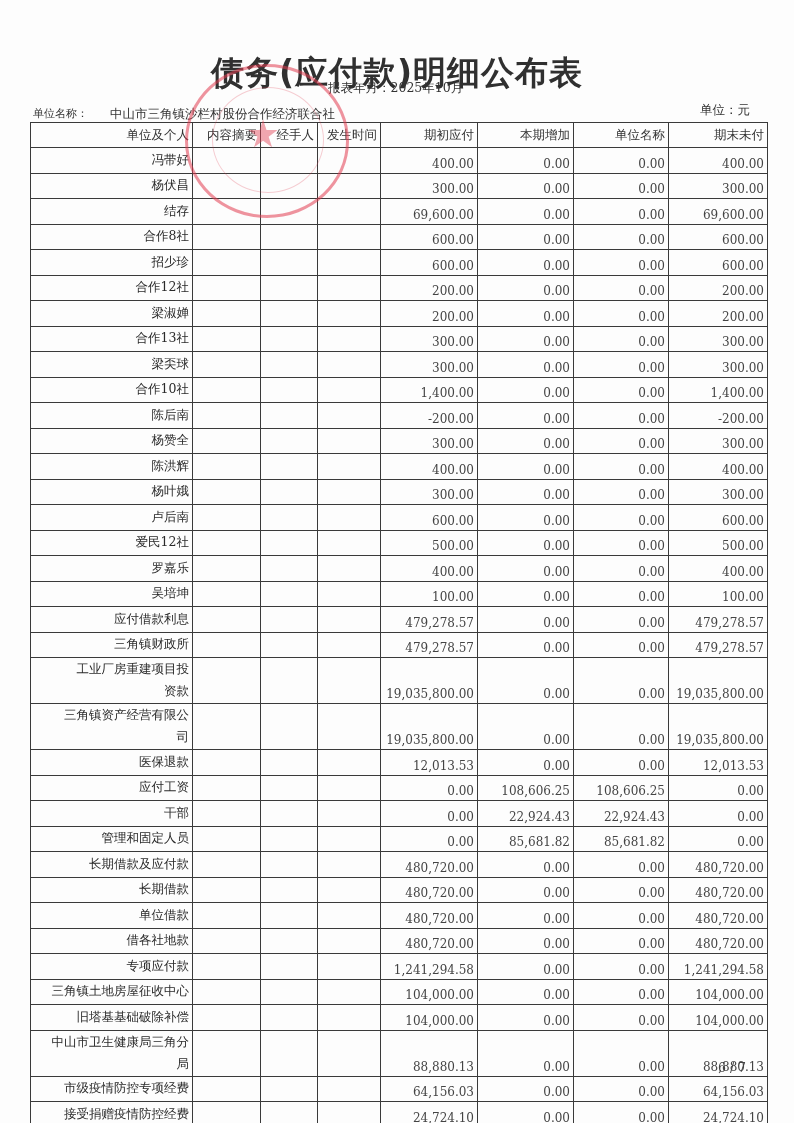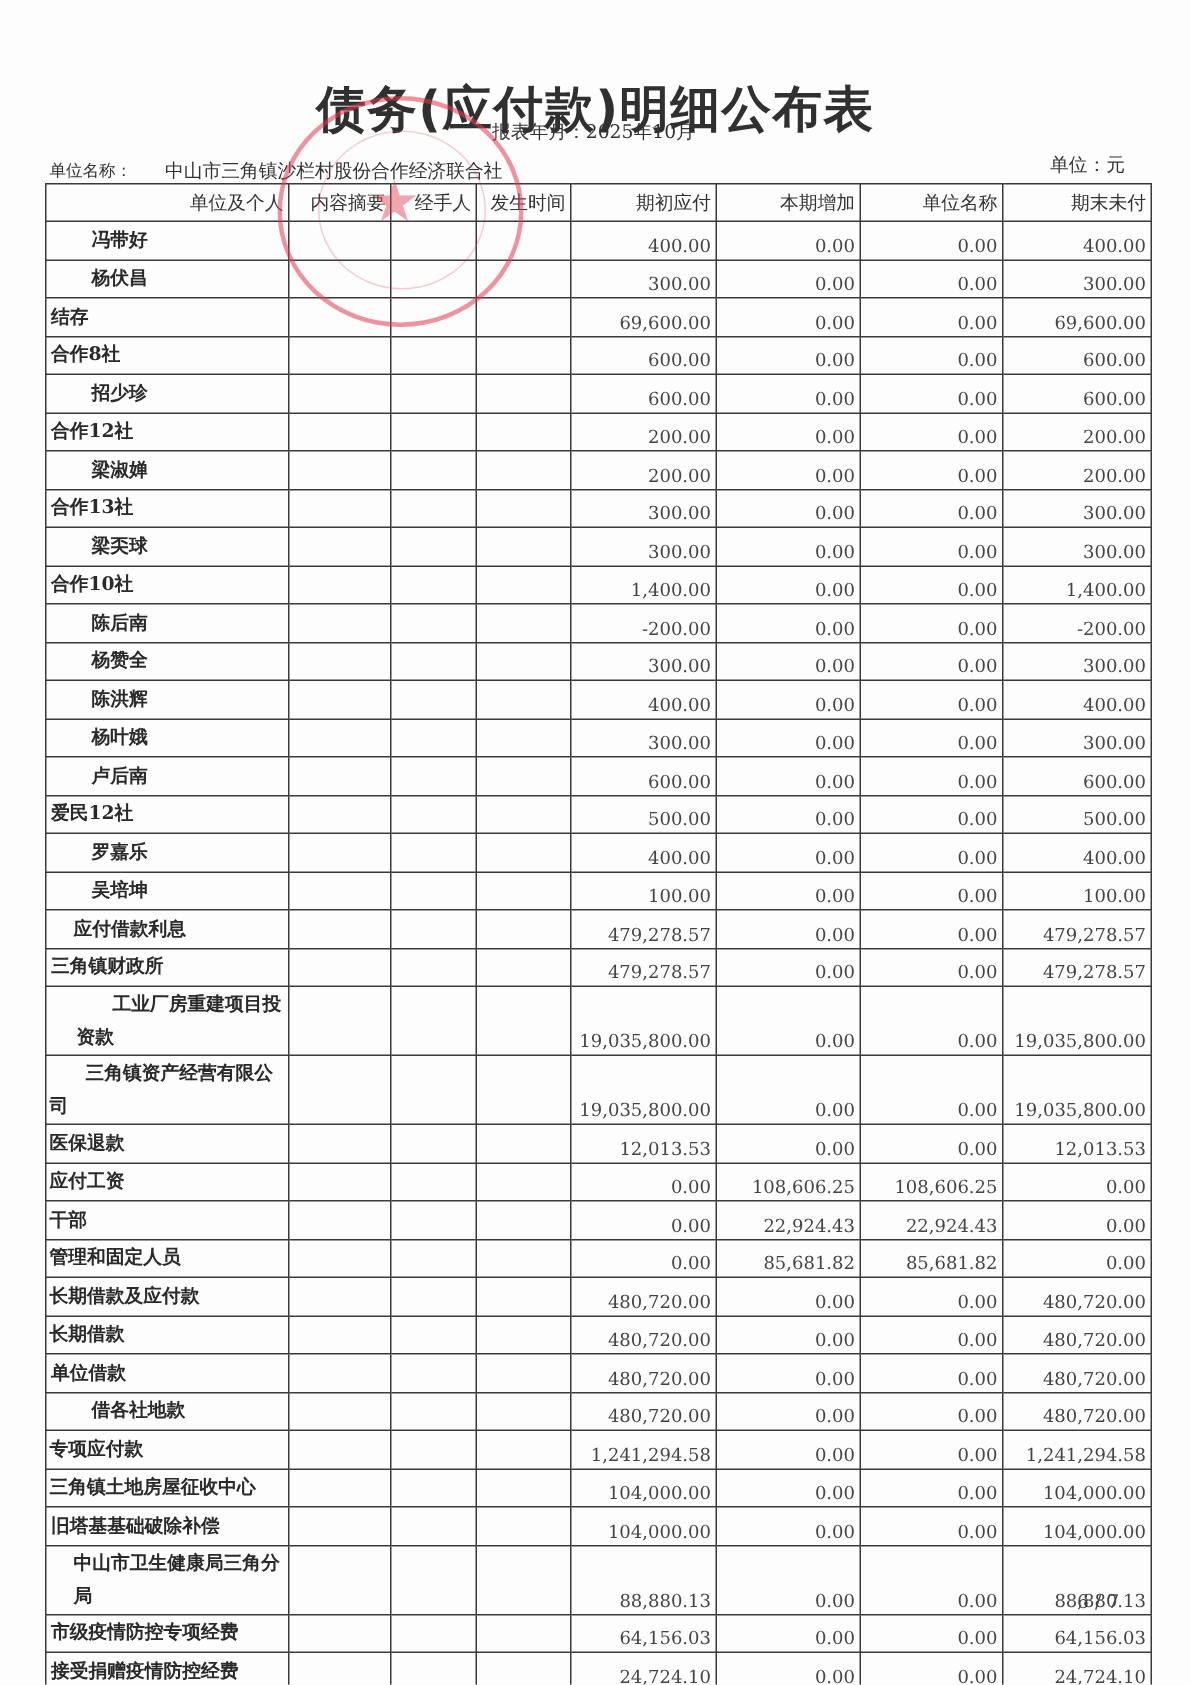--- a/index.html
+++ b/index.html
@@ -27,21 +27,21 @@
   .stamp-star {
     position:absolute; left:58px; top:48px; color:rgba(225,60,80,0.45); font-size:38px; line-height:1;
   }
   table {
     position:absolute; left:30px; top:122px; border-collapse:collapse; table-layout:fixed;
     font-size:12.5px;
   }
   td, th { border:1.2px solid #3a3a3a; padding:0 3px; overflow:hidden; white-space:nowrap; }
   th { font-weight:normal; height:24px; text-align:right; color:#333; }
   td { height:22.5px; }
-  td.name { text-align:left;font-weight:bold; }
+  td.name { text-align:right; }
   td.num { text-align:right; vertical-align:bottom; padding-bottom:2px; font-family:"DejaVu Serif", serif; font-size:12px; color:#444; }
   tr.tall td { height:43px; }
   td.name.wrap { white-space:normal; line-height:22px; vertical-align:top; }
   .i1 { padding-left:30px; }
   .i2 { }
   .i3 { padding-left:18px; }
   .i0 { padding-left:2px; }
   .page-num { position:absolute; top:1060px; left:718px; font-size:12.5px; color:#444; }
 </style>
 </head>

